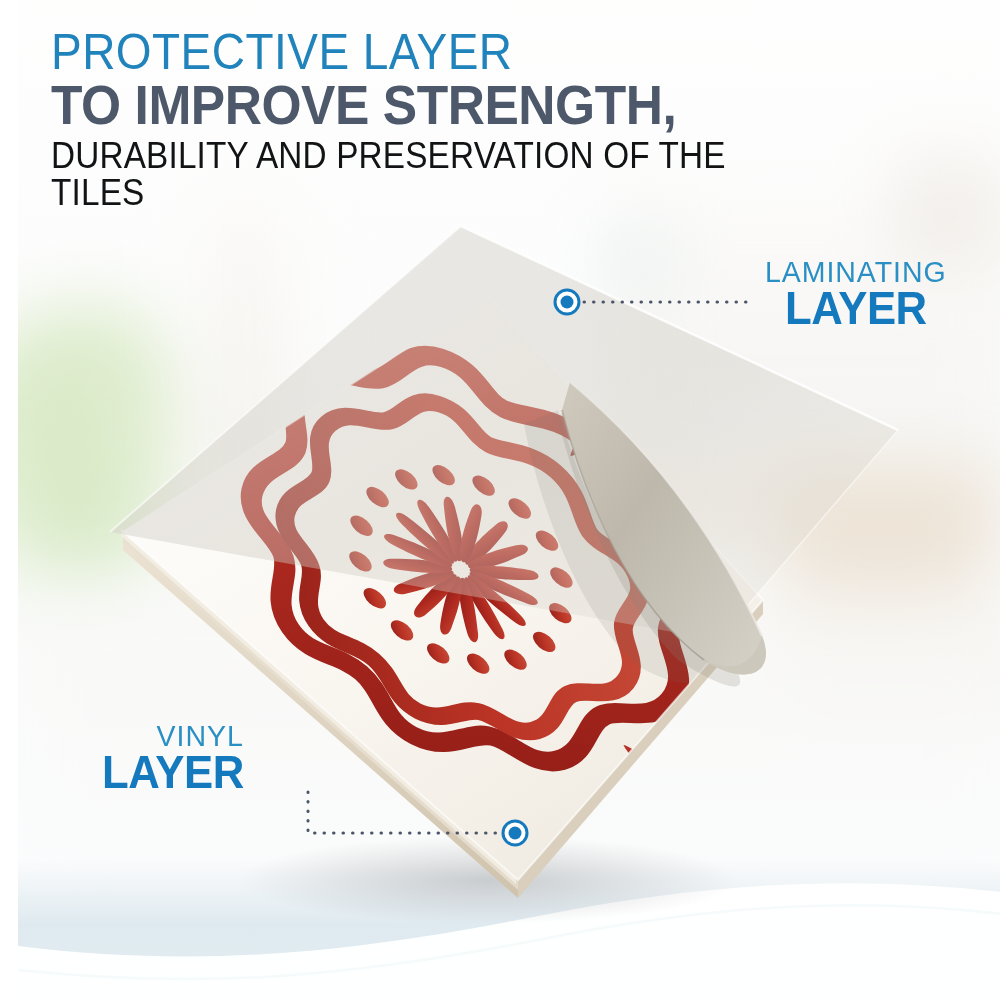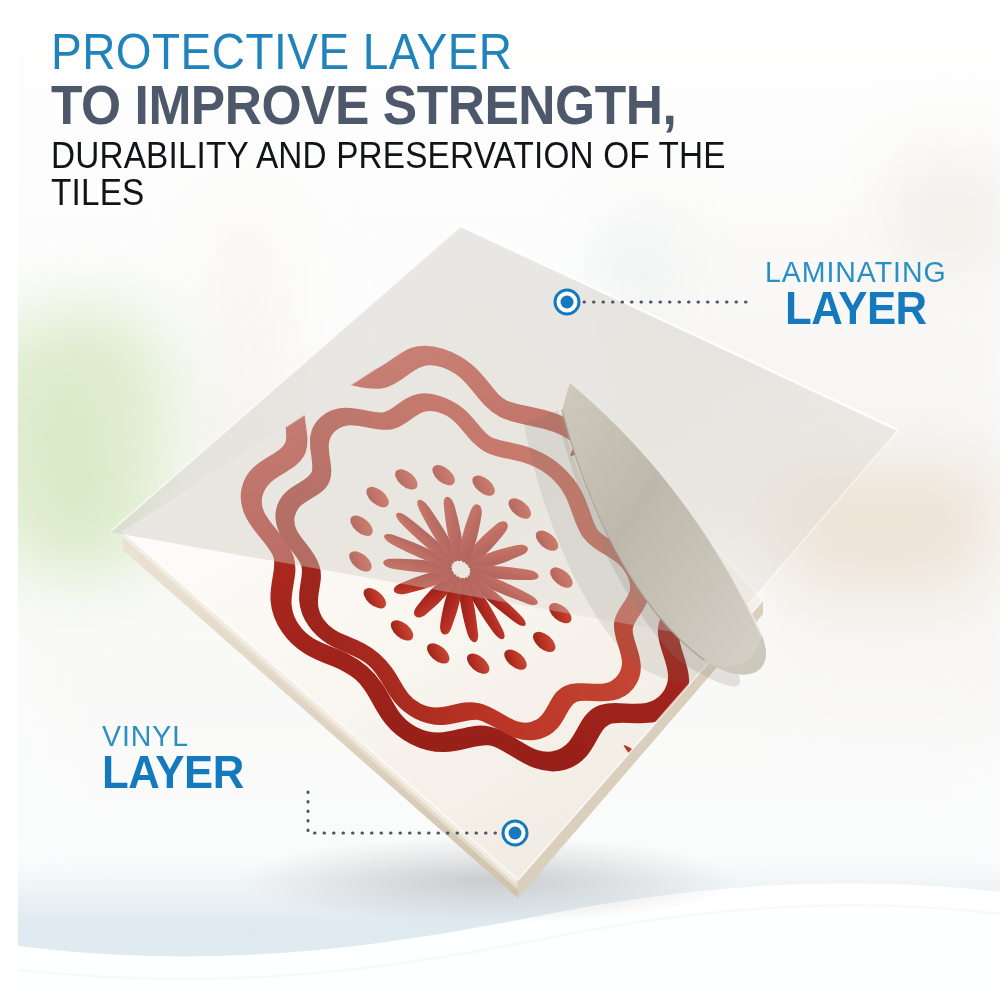--- a/index.html
+++ b/index.html
@@ -35,21 +35,21 @@
   
   #art{position:absolute;left:0;top:0;width:1000px;height:1000px;}
 
   
   .callout{position:absolute;}
   .co-thin{font-size:30px;font-weight:400;color:#2a8fc4;letter-spacing:1px;
            transform:scaleX(.95);transform-origin:left center;line-height:.96;}
   .co-bold{font-size:46px;font-weight:700;color:#1579bd;letter-spacing:-.5px;
            transform:scaleX(.95);transform-origin:left center;line-height:.95;}
   #co-lam{left:747px;top:258px;text-align:center;}
-  #co-vin{left:84px;top:722px;text-align:left;}
+  #co-vin{left:84px;top:722px;text-align:right;}
 
   .leaders{position:absolute;left:0;top:0;width:1000px;height:1000px;pointer-events:none;}
 </style>
 </head>
 <body>
 
 <div id="stage">
 
   <div class="bg-room">
     <div class="bg-base"></div>

